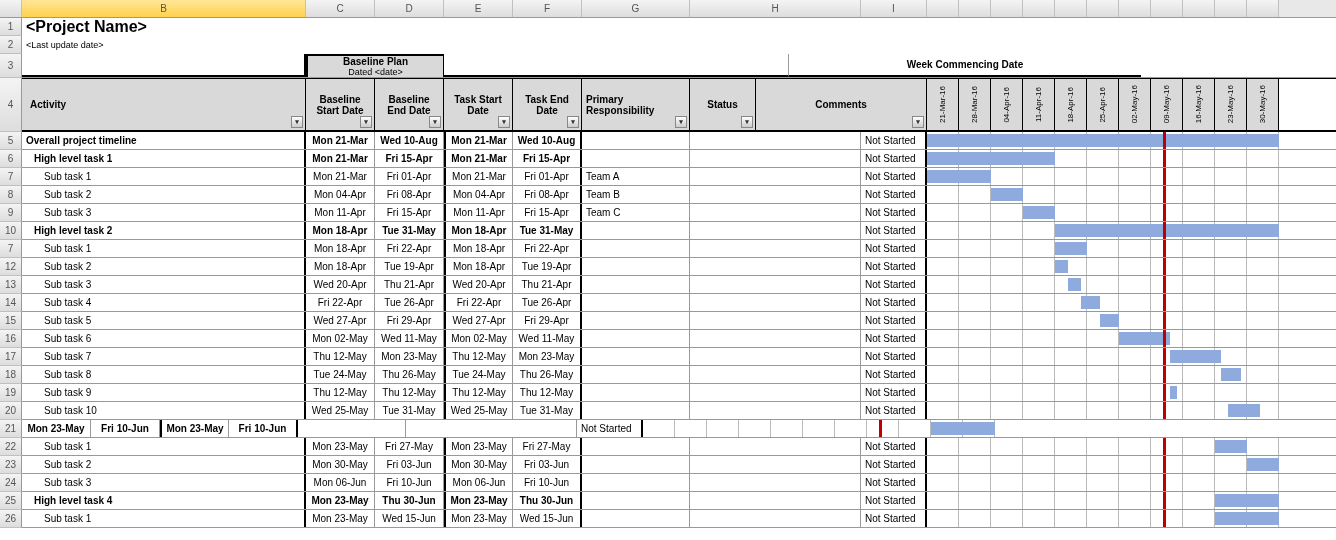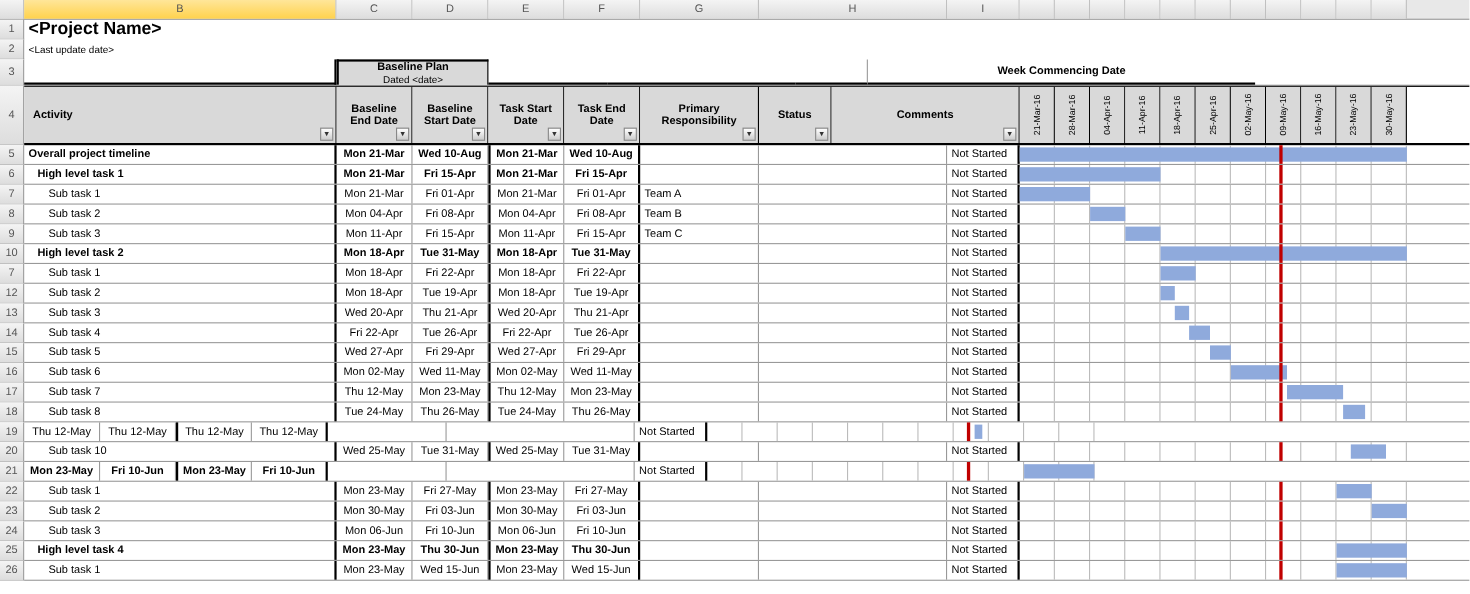--- a/index.html
+++ b/index.html
@@ -110,37 +110,37 @@
         <div class="cell wG thick-bottom" style="border-right: none;"></div>
         <div class="cell wH thick-bottom" style="border-right: none;"></div>
         <div class="cell wI thick-bottom"></div>
         <div class="cell center thick-bottom" style="width: 352px; font-weight: bold; border-right: none;">Week Commencing Date</div>
       </div>
       <div class="row r4 thick-bottom" style="border-bottom: 2px solid rgb(0, 0, 0); border-top: 1px solid rgb(0, 0, 0);">
         <div class="cell hdr2 wB center" style="font-weight: bold; flex-direction: column; justify-content: center; white-space: normal; text-align: left; align-items: flex-start; padding-left: 8px; border-right: 1px solid rgb(0, 0, 0);">
           <div>Activity</div>
           <div class="filter-icon"></div>
         </div>
+        <div class="cell hdr2 wC center" style="font-weight: bold; flex-direction: column; justify-content: center; white-space: normal; text-align: center; align-items: center; border-right: 1px solid rgb(0, 0, 0);">
+          <div>Baseline Start Date</div>
+          <div class="filter-icon"></div>
+        </div>
         <div class="cell hdr2 wD center" style="font-weight: bold; flex-direction: column; justify-content: center; white-space: normal; text-align: center; align-items: center; border-right: 1px solid rgb(0, 0, 0);">
           <div>Baseline End Date</div>
           <div class="filter-icon"></div>
         </div>
-        <div class="cell hdr2 wC center" style="font-weight: bold; flex-direction: column; justify-content: center; white-space: normal; text-align: center; align-items: center; border-right: 1px solid rgb(0, 0, 0);">
-          <div>Baseline Start Date</div>
-          <div class="filter-icon"></div>
-        </div>
         <div class="cell hdr2 wE center" style="font-weight: bold; flex-direction: column; justify-content: center; white-space: normal; text-align: center; align-items: center; border-right: 1px solid rgb(0, 0, 0);">
           <div>Task Start Date</div>
           <div class="filter-icon"></div>
         </div>
         <div class="cell hdr2 wF center" style="font-weight: bold; flex-direction: column; justify-content: center; white-space: normal; text-align: center; align-items: center; border-right: 1px solid rgb(0, 0, 0);">
           <div>Task End Date</div>
           <div class="filter-icon"></div>
         </div>
-        <div class="cell hdr2 wG center" style="font-weight: bold; flex-direction: column; justify-content: center; white-space: normal; text-align: center; align-items: center; border-right: 1px solid rgb(0, 0, 0);">
+        <div class="cell hdr2 wG center" style="font-weight: bold; flex-direction: column; justify-content: center; white-space: normal; text-align: left; align-items: center; border-right: 1px solid rgb(0, 0, 0);">
           <div>Primary Responsibility</div>
           <div class="filter-icon"></div>
         </div>
         <div class="cell hdr2 wI center" style="font-weight: bold; flex-direction: column; justify-content: center; white-space: normal; text-align: center; align-items: center; border-right: 1px solid rgb(0, 0, 0);">
           <div>Status</div>
           <div class="filter-icon"></div>
         </div>
         <div class="cell hdr2 wH center" style="font-weight: bold; flex-direction: column; justify-content: center; white-space: normal; text-align: center; align-items: center; border-right: 1px solid rgb(0, 0, 0);">
           <div>Comments</div>
           <div class="filter-icon"></div>
@@ -523,20 +523,21 @@
           <div class="gantt-cell" style="width: 32px; height: 100%;"></div>
           <div class="gantt-cell" style="width: 32px; height: 100%;"></div>
           <div class="gantt-cell" style="width: 32px; height: 100%;"></div>
           <div class="gantt-cell" style="width: 32px; height: 100%;"></div>
           <div class="gantt-cell" style="width: 32px; height: 100%;"></div>
           <div class="bar" style="left: 294.4px; width: 19.2px; top: 2px; bottom: 2px; position: absolute;"></div>
           <div class="redline" style="position: absolute; top: 0px; bottom: 0px; left: 236px;"></div>
         </div>
       </div>
       <div class="row">
+        <div class="cell wB indent2" style="border-right: 2px solid rgb(0, 0, 0);">Sub task 9</div>
         <div class="cell wC center">Thu 12-May</div>
         <div class="cell wD center">Thu 12-May</div>
         <div class="cell wE center" style="border-left: 2px solid rgb(0, 0, 0);">Thu 12-May</div>
         <div class="cell wF center" style="border-right: 2px solid rgb(0, 0, 0);">Thu 12-May</div>
         <div class="cell wG"></div>
         <div class="cell wH"></div>
         <div class="cell wI" style="border-right: 2px solid rgb(0, 0, 0);">Not Started</div>
         <div style="display: flex; position: relative; width: 352px;">
           <div class="gantt-cell" style="width: 32px; height: 100%;"></div>
           <div class="gantt-cell" style="width: 32px; height: 100%;"></div>

